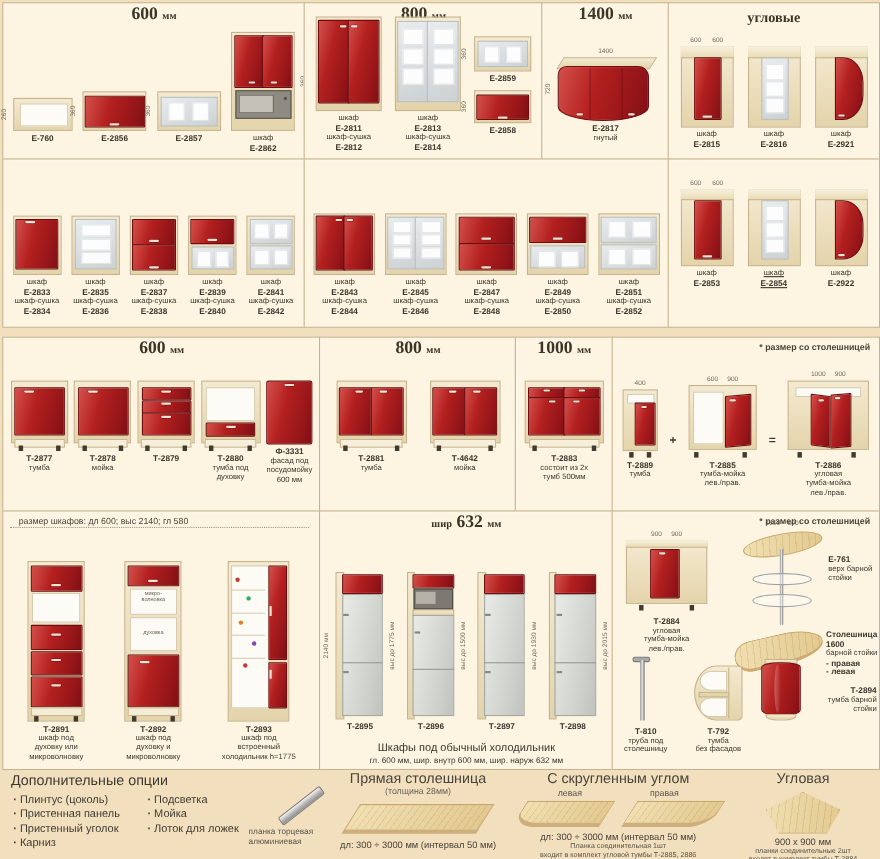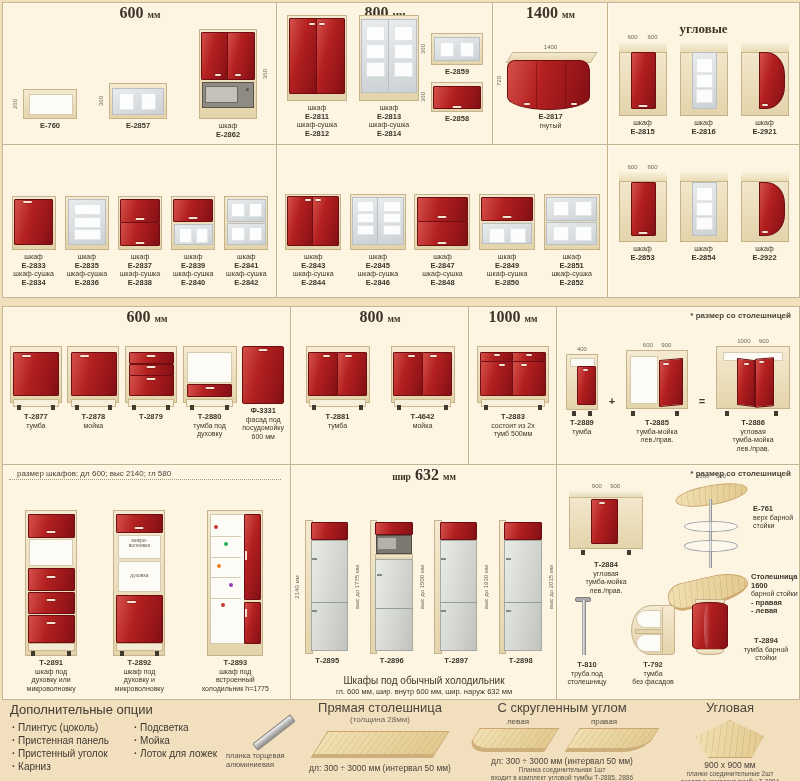--- a/index.html
+++ b/index.html
@@ -4,21 +4,21 @@
 <style>
   html,body{margin:0;padding:0;background:#fff;}
   .page{position:relative;width:800px;height:781px;background:var(--page,#f2dfbe);
         font-family:"Liberation Sans",sans-serif;overflow:hidden;}
   .panel{position:absolute;background:var(--panel,#fdf5e2);border:1px solid var(--border,#c6b28c);
          box-shadow:inset 0 0 0 1px rgba(255,255,255,.45);}
   .phead{position:absolute;left:0;right:0;top:1px;text-align:center;color:#3c3427;
          font-family:"Liberation Serif",serif;font-weight:bold;}
   .phead .hn{font-size:16px;}
   .phead .hu{font-size:9.5px;}
-  .phead.mid{font-size:13px;padding-top:17px;}
+  .phead.mid{font-size:13px;padding-top:4px;}
   .phead.right{font-family:"Liberation Sans",sans-serif;font-weight:bold;font-size:8px;
                text-align:right;padding:3px 8px 0 0;color:#4a443a;}
   .phead.left{font-family:"Liberation Sans",sans-serif;font-weight:normal;font-size:8px;
               text-align:left;padding:3px 0 1px 8px;color:#4a443a;border-bottom:1px dotted #a2957b;right:10px;left:6px;}
   .prow{position:absolute;left:4px;right:4px;display:flex;justify-content:space-around;align-items:flex-end;}
   .card{display:flex;flex-direction:column;align-items:center;position:relative;}
   .vstack{display:flex;flex-direction:column;align-items:center;gap:5px;}
   .art{position:relative;}
   .a{position:absolute;}
   .red{background:linear-gradient(105deg,#d4504a 0%,var(--red,#b3201f) 40%,#951519 80%,#7f1014 100%);
@@ -132,20 +132,31 @@
             <div class="a white" style="left:12%;top:18%;right:7%;bottom:12%"></div>
             <span class="dim dimL">260</span>
           </div>
           <div class="lbl" style="min-height: 18px;">
             <span class="b">Е-760</span>
           </div>
         </div>
         <div class="card">
           <div class="art" style="width: 58px; height: 36px;">
             <div class="a carc" style="inset:0"></div>
+            <div class="a red" style="left:3%;top:12%;right:3%;bottom:9%"></div>
+            <div class="a hnd" style="left:50%;bottom:13%;transform:translateX(-50%)"></div>
+            <span class="dim dimL">360</span>
+          </div>
+          <div class="lbl" style="min-height: 18px;">
+            <span class="b">Е-2856</span>
+          </div>
+        </div>
+        <div class="card">
+          <div class="art" style="width: 58px; height: 36px;">
+            <div class="a carc" style="inset:0"></div>
             <div class="a glass" style="left:5%;top:13%;right:5%;bottom:11%"></div>
             <div class="a pane" style="left:18%;top:28%;width:22%;height:42%"></div>
             <div class="a pane" style="left:56%;top:28%;width:22%;height:42%"></div>
             <span class="dim dimL">360</span>
           </div>
           <div class="lbl" style="min-height: 18px;">
             <span class="b">Е-2857</span>
           </div>
         </div>
         <div class="card">
@@ -479,21 +490,21 @@
         </div>
         <div class="card">
           <div class="art" style="width: 48px; height: 70px;">
             <div class="a carc" style="inset:0"></div>
             <div class="a " style="left:0;top:0;right:0;height:13%;background:linear-gradient(180deg,#f8f1dd,#e9dcb6);border-bottom:1px solid #c9b68a"></div>
             <div class="a glass" style="left:27%;top:14%;width:46%;bottom:9%"></div>
             <div class="a pane" style="left:34%;top:22%;width:32%;height:17%"></div>
             <div class="a pane" style="left:34%;top:43%;width:32%;height:17%"></div>
             <div class="a pane" style="left:34%;top:64%;width:32%;height:16%"></div>
           </div>
-          <div class="lbl" style="min-height: 18px;">
+          <div class="lbl" style="min-height: 18px; text-decoration: underline;">
             <span class="r">шкаф</span>
             <span class="b">Е-2854</span>
           </div>
         </div>
         <div class="card">
           <div class="art" style="width: 48px; height: 70px;">
             <div class="a carc" style="inset:0"></div>
             <div class="a " style="left:0;top:0;right:0;height:13%;background:linear-gradient(180deg,#f8f1dd,#e9dcb6);border-bottom:1px solid #c9b68a"></div>
             <div class="a red" style="left:38%;top:14%;right:7%;bottom:9%;border-radius:0 70% 70% 0/0 40% 40% 0"></div>
             <div class="a hnd" style="left:44%;bottom:13%;width:6px"></div>
@@ -904,19 +915,19 @@
         <span class="b">Т-792</span>
         <span class="r">тумба</span>
         <span class="r">без фасадов</span>
       </div>
       <div class="art" style="width: 38px; height: 56px; position: absolute; left: 134px; top: 134px;">
         <div class="a carc" style="left:10%;top:0;right:10%;height:6%"></div>
         <div class="a red" style="left:2%;top:5%;right:2%;bottom:8%;border-radius:46% 46% 46% 46%/9% 9% 12% 12%"></div>
         <div class="a " style="left:34%;top:9%;width:16%;bottom:12%;background:linear-gradient(90deg,rgba(255,255,255,.28),rgba(255,255,255,0));border-radius:50%"></div>
         <div class="a carc" style="left:14%;bottom:0;right:14%;height:7%;border-radius:0 0 40% 40%/0 0 70% 70%"></div>
       </div>
-      <div class="lbl" style="position: absolute; left: 178px; top: 156px; width: 62px; text-align: center; margin-top: 16px;">
+      <div class="lbl" style="position: absolute; left: 178px; top: 156px; width: 62px; text-align: right; margin-top: 3px;">
         <span class="b">Т-2894</span>
         <span class="r">тумба барной</span>
         <span class="r">стойки</span>
       </div>
     </div>
   </div>
 
 </body></html>

